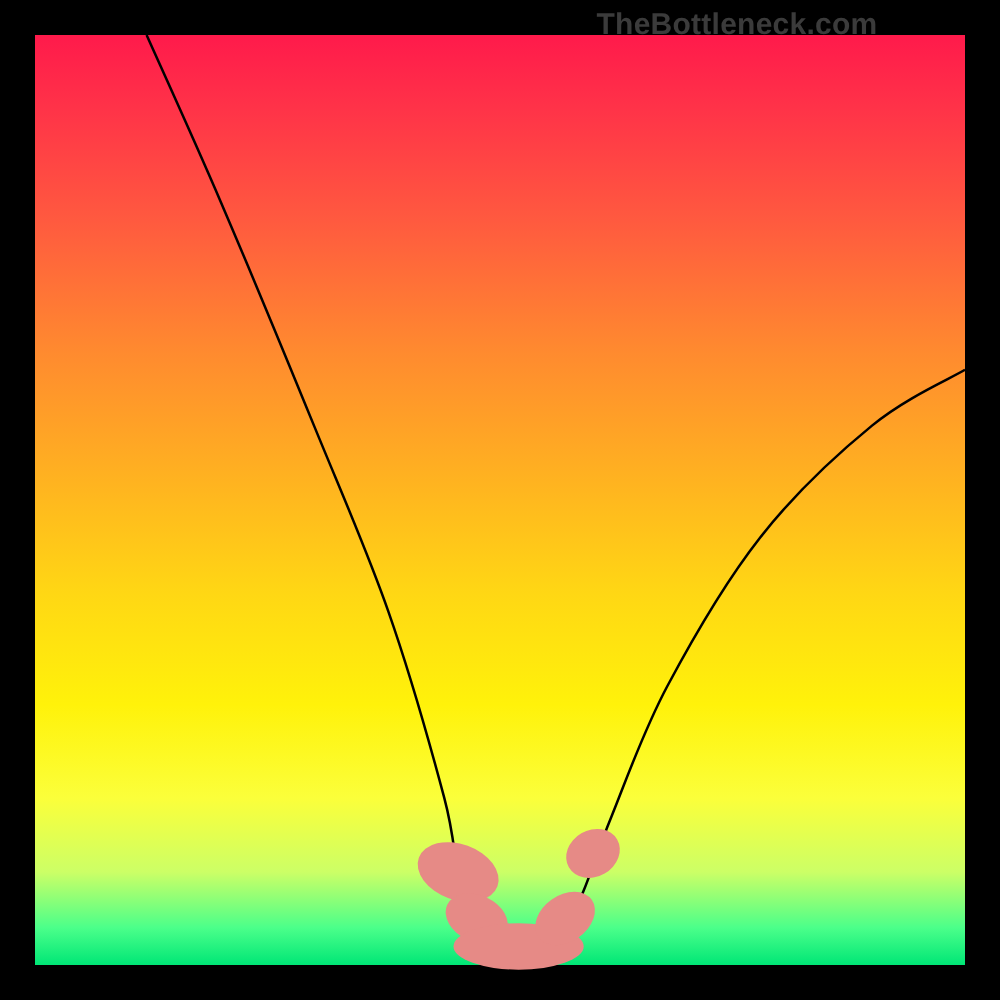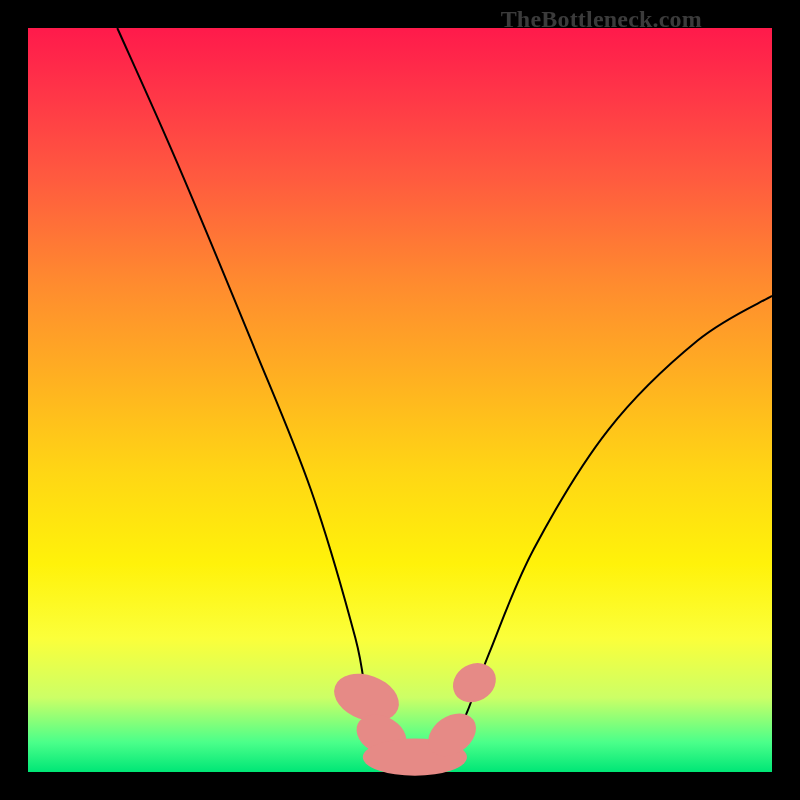--- a/index.html
+++ b/index.html
@@ -9,21 +9,20 @@
     height: 800px;
     background: #000;
     overflow: hidden;
     font-family: Arial, Helvetica, sans-serif;
   }
   .frame {
     position: relative;
     width: 716px;
     height: 800px;
     background: #000;
-    font-family: Liberation Serif, serif;
   }
   .plot-area {
     position: absolute;
     left: 28px;
     top: 28px;
     width: 744px;
     height: 744px;
     
     background: linear-gradient(
       to bottom,

